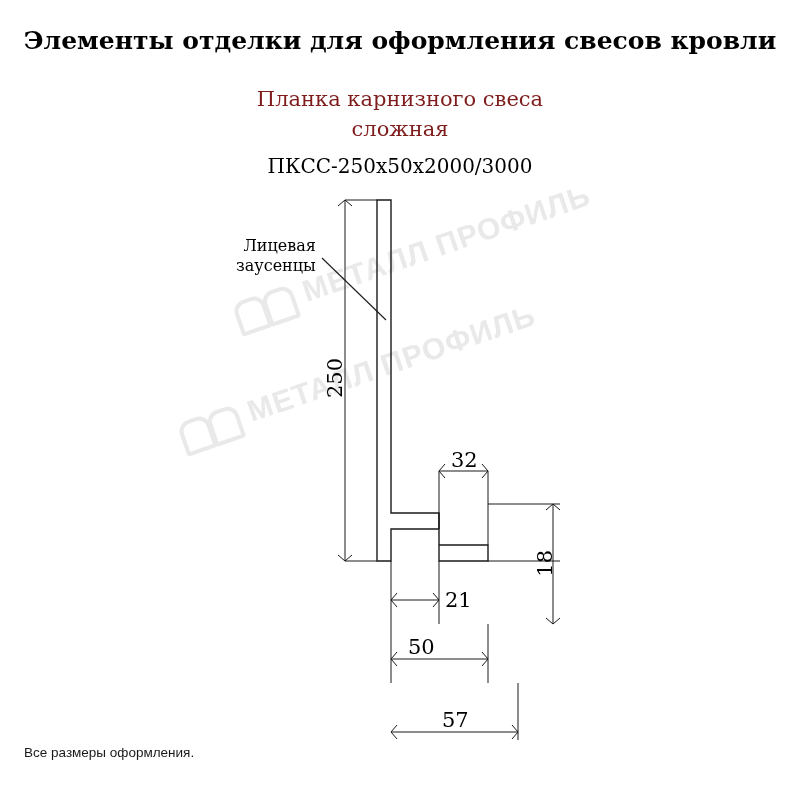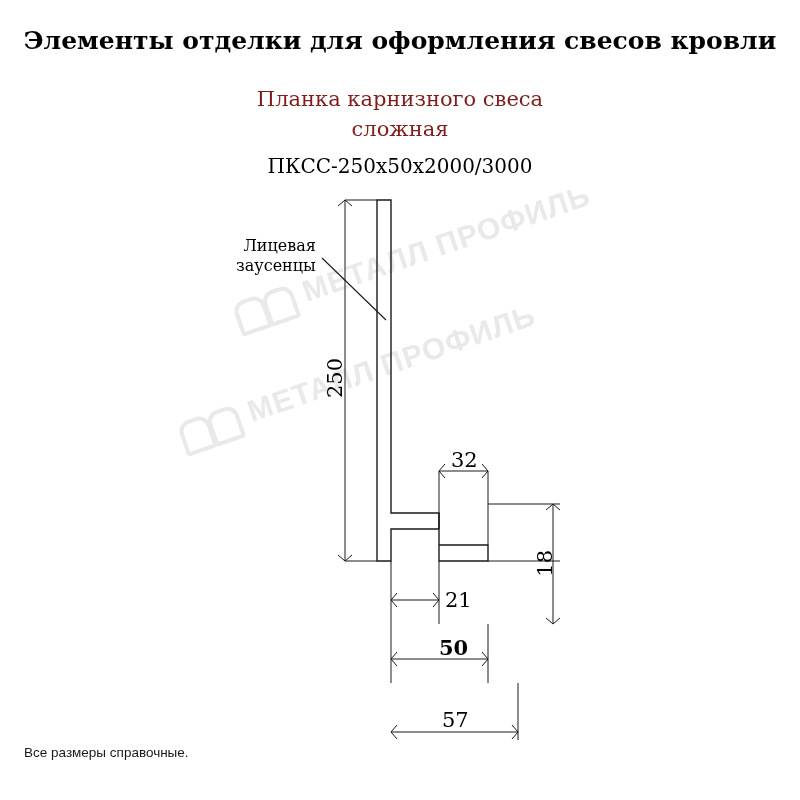--- a/index.html
+++ b/index.html
@@ -206,26 +206,26 @@
         <path d="M 397 545 L 391 552 L 397 559"></path>
         <path d="M 512 545 L 518 552 L 512 559"></path>
         <path d="M 518 503 L 518 560"></path>
       </g>
     </svg>
 
     <span class="dim-text" style="left:323px; top:178px; writing-mode:vertical-rl; transform:rotate(180deg);">250</span>
     <span class="dim-text" style="left:451px; top:268px;">32</span>
     <span class="dim-text" style="left:533px; top:370px; writing-mode:vertical-rl; transform:rotate(180deg);">18</span>
     <span class="dim-text" style="left:405px; top:408px;margin-left:40px;">21</span>
-    <span class="dim-text" style="left:439px; top:455px;font-weight:bold;">50</span>
+    <span class="dim-text" style="left:408px; top:455px;">50</span>
     <span class="dim-text" style="left:442px; top:528px;">57</span>
   </div>
 
   <div class="label-face">
     <div>Лицевая</div>
     <div>заусенцы</div>
   </div>
 
   <div class="footnotes">
-    <div>Все размеры справочные.</div>
+    <div>Все размеры оформления.</div>
   </div>
 
 </div>
 
 </body></html>

